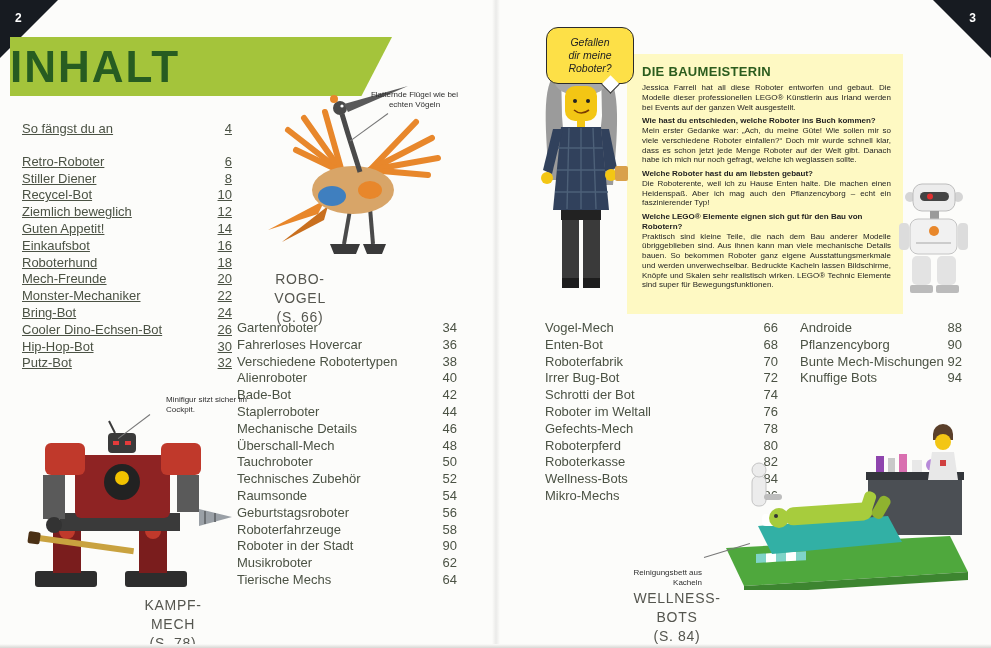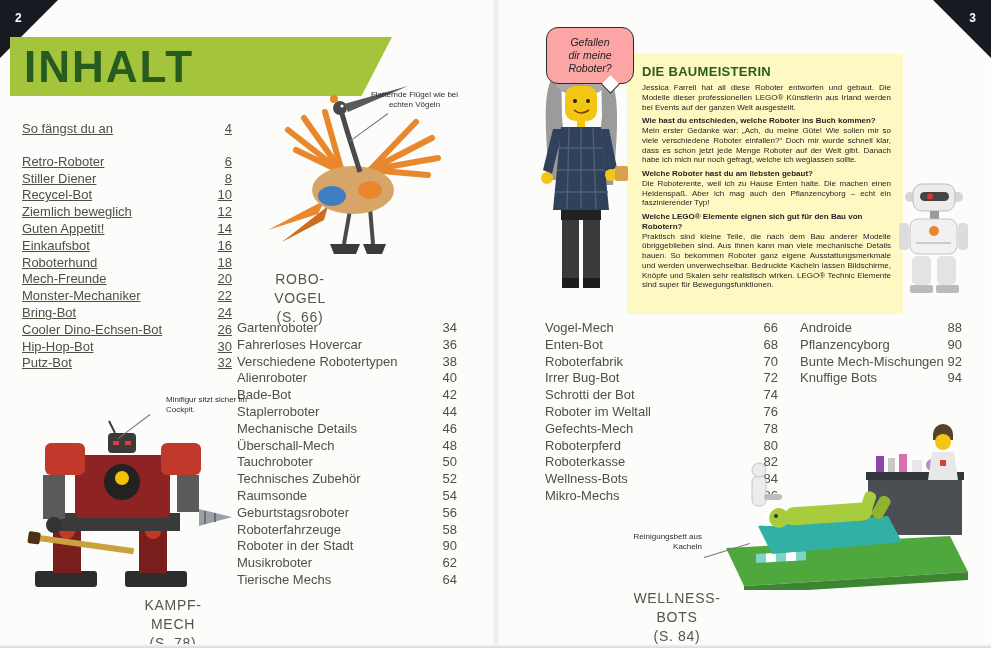--- a/index.html
+++ b/index.html
@@ -6,37 +6,37 @@
   .spread{position:relative;width:991px;height:648px;background:#fcfcfa;font-family:"Liberation Sans",sans-serif;overflow:hidden;margin:0 auto;}
   
   .corner{position:absolute;width:0;height:0;}
   .corner.tl{left:0;top:0;border-top:58px solid #171b21;border-right:58px solid transparent;}
   .corner.tr{right:0;top:0;border-top:58px solid #171b21;border-left:58px solid transparent;}
   .pagenum{position:absolute;color:#ffffff;font-size:12px;font-weight:bold;z-index:3;}
   .pagenum.left{left:15px;top:11px;}
   .pagenum.right{right:15px;top:11px;}
   
   .title-band{position:absolute;left:10px;top:37px;width:382px;height:59px;background:#a4c43b;
-    clip-path:polygon(0 0,100% 0,92% 100%,0 100%);display:flex;align-items:center;padding-left:14px;box-sizing:border-box;}
+    clip-path:polygon(0 0,100% 0,92% 100%,0 100%);display:flex;align-items:center;box-sizing:border-box;}
   .title-band h1{margin:0;font-size:44px;letter-spacing:2px;color:#275c21;font-weight:800;line-height:1;}
   
   .toc{position:absolute;font-size:13px;color:#4b5244;}
   .toc-row{height:16.8px;display:flex;justify-content:space-between;white-space:nowrap;}
   .toc-row .toc-page{font-weight:400;}
   .toc-col1{left:22px;top:121px;width:210px;text-decoration:underline;}
   .toc-col1 .toc-row:first-child{margin-bottom:16px;}
   .toc-col2{left:237px;top:320px;width:220px;}
   .toc-col3{left:545px;top:320px;width:233px;}
   .toc-col4{left:800px;top:320px;width:162px;}
   
   .caption{position:absolute;text-align:center;font-size:14px;color:#55564f;letter-spacing:.7px;line-height:1.35;}
   .annotation{position:absolute;font-size:8px;color:#2e2e2e;line-height:1.25;}
   .leader{position:absolute;height:1px;background:#777;transform-origin:0 50%;}
   
-  .bubble{position:absolute;left:546px;top:27px;width:88px;box-sizing:border-box;background:#fca5a5;border:1.5px solid #2b2b2b;
+  .bubble{position:absolute;left:546px;top:27px;width:88px;box-sizing:border-box;background:#fde047;border:1.5px solid #2b2b2b;
     border-radius:12px;padding:8px 18px;font-style:italic;font-size:10.5px;line-height:1.25;color:#222;text-align:center;z-index:4;}
   .bubble-tail{position:absolute;right:16px;bottom:-7.5px;width:12px;height:12px;background:#fff;
     border-right:1.5px solid #2b2b2b;border-bottom:1.5px solid #2b2b2b;transform:rotate(45deg);}
   
   .interview{position:absolute;left:627px;top:54px;width:276px;height:260px;background:#fef9c3;
     padding:10px 12px 8px 15px;box-sizing:border-box;overflow:hidden;z-index:1;}
   .interview h2{margin:0 0 4px;font-size:13px;letter-spacing:.3px;color:#2b5c1e;font-weight:800;}
   .interview p{margin:0 0 3px;font-size:8px;line-height:1.22;text-align:justify;color:#1e1e1e;}
   .interview p.q{font-weight:700;text-align:left;margin:4px 0 0;}
   
@@ -407,21 +407,21 @@
     <div>WELLNESS-BOTS</div>
     <div>(S. 84)</div>
   </div>
 
   <div class="annotation" style="left:362px;top:90px;width:105px;text-align:center">Flatternde Flügel wie bei echten Vögeln</div>
   <div class="leader" style="left:388px;top:113px;width:47px;transform:rotate(144deg)"></div>
 
   <div class="annotation" style="left:166px;top:395px;width:82px;text-align:left">Minifigur sitzt sicher im Cockpit.</div>
   <div class="leader" style="left:150px;top:414px;width:40px;transform:rotate(143deg)"></div>
 
-  <div class="annotation" style="left:628px;top:532px;width:74px;text-align:right">Reinigungsbett aus Kacheln</div>
+  <div class="annotation" style="left:628px;top:568px;width:74px;text-align:right">Reinigungsbett aus Kacheln</div>
   <div class="leader" style="left:704px;top:557px;width:48px;transform:rotate(-17deg)"></div>
 
   <div class="bubble">
     <span>Gefallen dir meine Roboter?</span>
     <div class="bubble-tail"></div>
   </div>
 
   <div class="interview">
     <h2>DIE BAUMEISTERIN</h2>
     <p>Jessica Farrell hat all diese Roboter entworfen und gebaut. Die Modelle dieser professionellen LEGO® Künstlerin aus Irland werden bei Events auf der ganzen Welt ausgestellt.</p>

